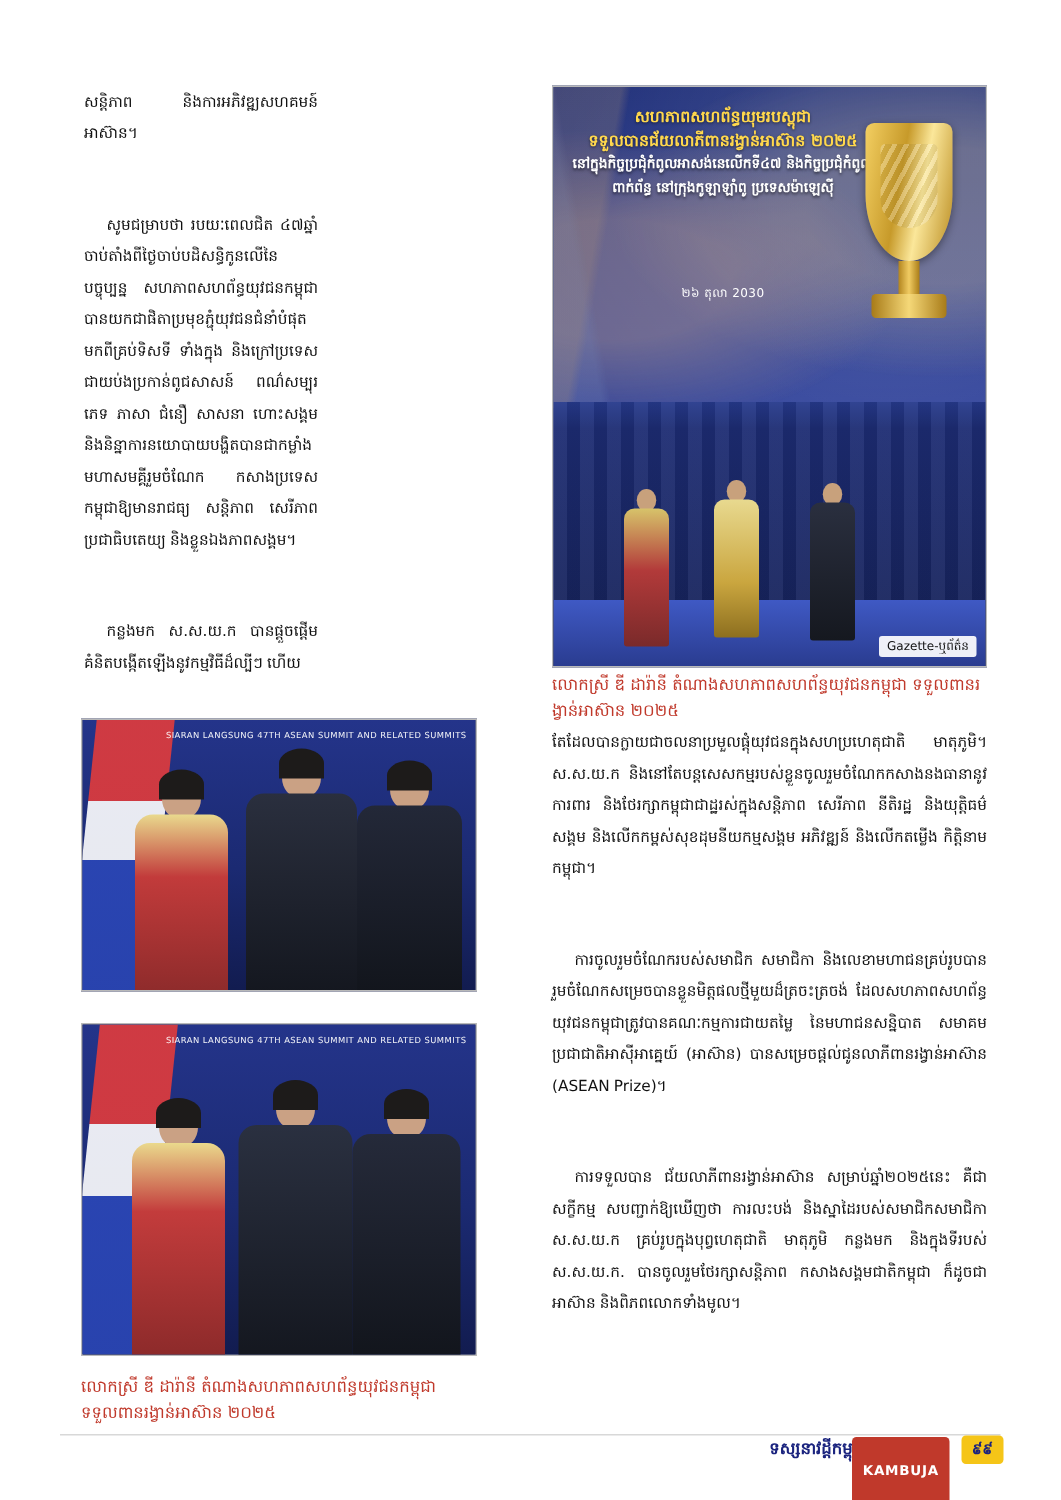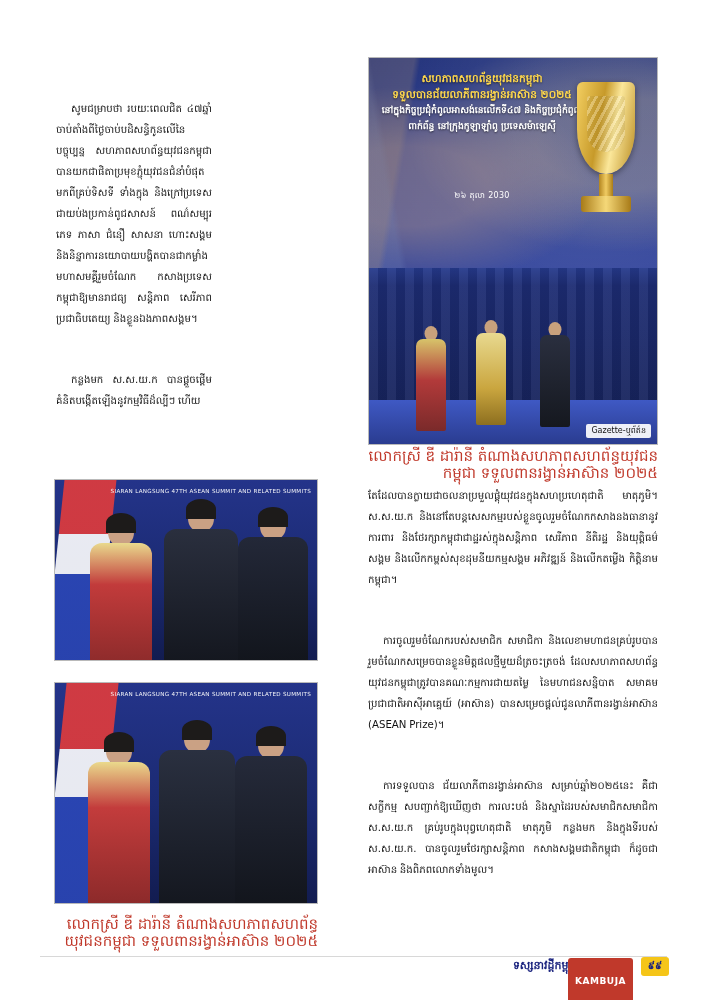--- a/index.html
+++ b/index.html
@@ -168,23 +168,23 @@
     color: #111;
     font-size: 8px;
     padding: 1px 5px;
     border-radius: 2px;
     text-align: center;
   }
 
   
   .caption {
     color: #c0392b;
-    font-size: 15px;
+    font-size: 11px;
     line-height: 17px;
-    text-align: right;
+    text-align: left;
   }
   .cap-main {
     position: absolute;
     left: 368px;
     top: 448px;
     width: 290px;
   }
   .cap-left {
     position: absolute;
     left: 54px;
@@ -288,30 +288,31 @@
     padding: 2px 7px;
     border-radius: 3px;
   }
 </style>
 </head>
 <body>
 
 <div class="page">
 
   <div class="col-left">
+    <p class="khtext">សន្តិភាព និងការអភិវឌ្ឍសហគមន៍អាស៊ាន។</p>
     <p class="khtext indent">សូមជម្រាបថា របយៈពេលជិត ៤៧ឆ្នាំ ចាប់តាំងពីថ្ងៃចាប់បដិសន្ធិកូនលើនៃបច្ចុប្បន្ន សហភាពសហព័ន្ធយុវជនកម្ពុជា បានយកជាផិតាប្រមុខភ្ជុំយុវជនជំនាំបំផុត មកពីគ្រប់ទិសទី ទាំងក្នុង និងក្រៅប្រទេសជាយប់ងប្រកាន់ពូជសាសន៍ ពណ៌សម្បុរ ភេទ ភាសា ជំនឿ សាសនា ហោះសង្គម និងនិន្នាការនយោបាយបង្ហិតបានជាកម្លាំងមហាសមគ្គីរួមចំណែក កសាងប្រទេសកម្ពុជាឱ្យមានរាជធ្យ សន្តិភាព សេរីភាព ប្រជាធិបតេយ្យ និងខ្លួនឯងភាពសង្គម។</p>
     <p class="khtext indent">កន្លងមក ស.ស.យ.ក បានផ្តួចផ្តើម គំនិតបង្កើតឡើងនូវកម្មវិធីដ៏ល្បីៗ ហើយ</p>
   </div>
 
   <div class="main-photo">
     <div class="mp-bg"></div>
     <div class="mp-collage"></div>
 
     <div class="mp-headline">
-      <span class="l2">សហភាពសហព័ន្ធយុវជនកម្ពុជា</span>
+      <span class="l2">សហភាពសហព័ន្ធយុមរបស្ពុជា</span>
       <span class="l2">ទទួលបានជ័យលាភីពានរង្វាន់អាស៊ាន ២០២៥</span>
       <span class="l4">នៅក្នុងកិច្ចប្រជុំកំពូលអាសង់នេលើកទី៤៧ និងកិច្ចប្រជុំកំពូលពាក់ព័ន្ធ នៅក្រុងកូឡាឡាំពូ ប្រទេសម៉ាឡេស៊ី</span>
     </div>
 
     <div class="mp-date">២៦ តុលា 2030</div>
 
     <div class="mp-trophy">
       <div class="cup"></div>
       <div class="stem"></div>
       <div class="base"></div>

